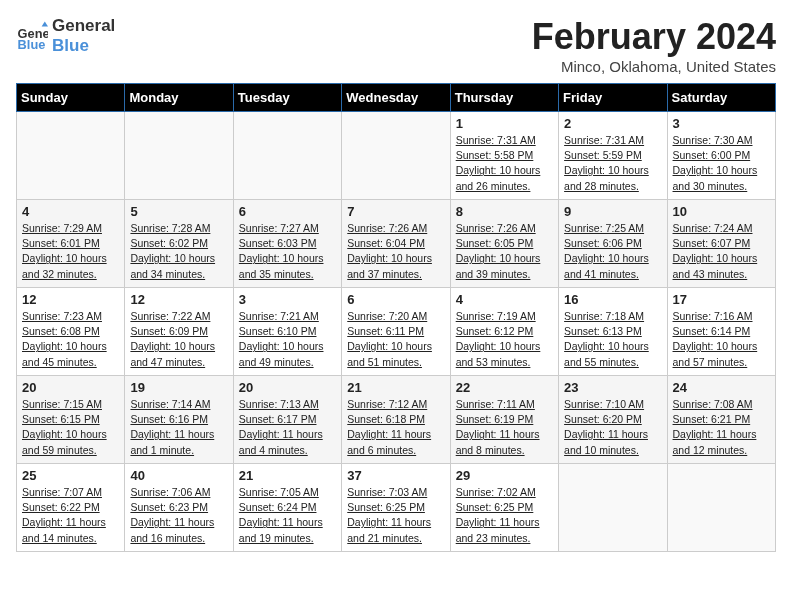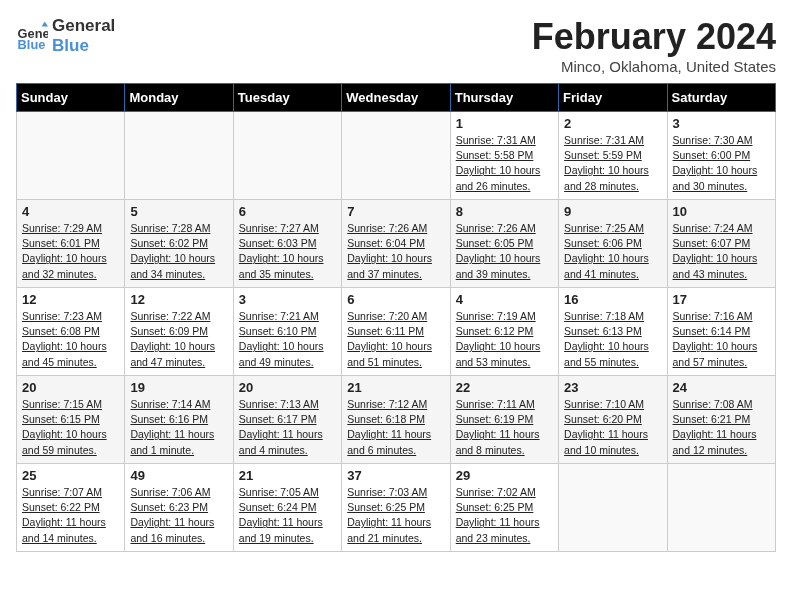--- a/index.html
+++ b/index.html
@@ -220,21 +220,21 @@
           <span class="day-num">24</span>
           <div class="day-detail">Sunrise: 7:08 AM<br>Sunset: 6:21 PM<br>Daylight: 11 hours<br>and 12 minutes.</div>
         </td>
       </tr>
       <tr>
         <td>
           <span class="day-num">25</span>
           <div class="day-detail">Sunrise: 7:07 AM<br>Sunset: 6:22 PM<br>Daylight: 11 hours<br>and 14 minutes.</div>
         </td>
         <td>
-          <span class="day-num">49</span>
+          <span class="day-num">40</span>
           <div class="day-detail">Sunrise: 7:06 AM<br>Sunset: 6:23 PM<br>Daylight: 11 hours<br>and 16 minutes.</div>
         </td>
         <td>
           <span class="day-num">21</span>
           <div class="day-detail">Sunrise: 7:05 AM<br>Sunset: 6:24 PM<br>Daylight: 11 hours<br>and 19 minutes.</div>
         </td>
         <td>
           <span class="day-num">37</span>
           <div class="day-detail">Sunrise: 7:03 AM<br>Sunset: 6:25 PM<br>Daylight: 11 hours<br>and 21 minutes.</div>
         </td>

